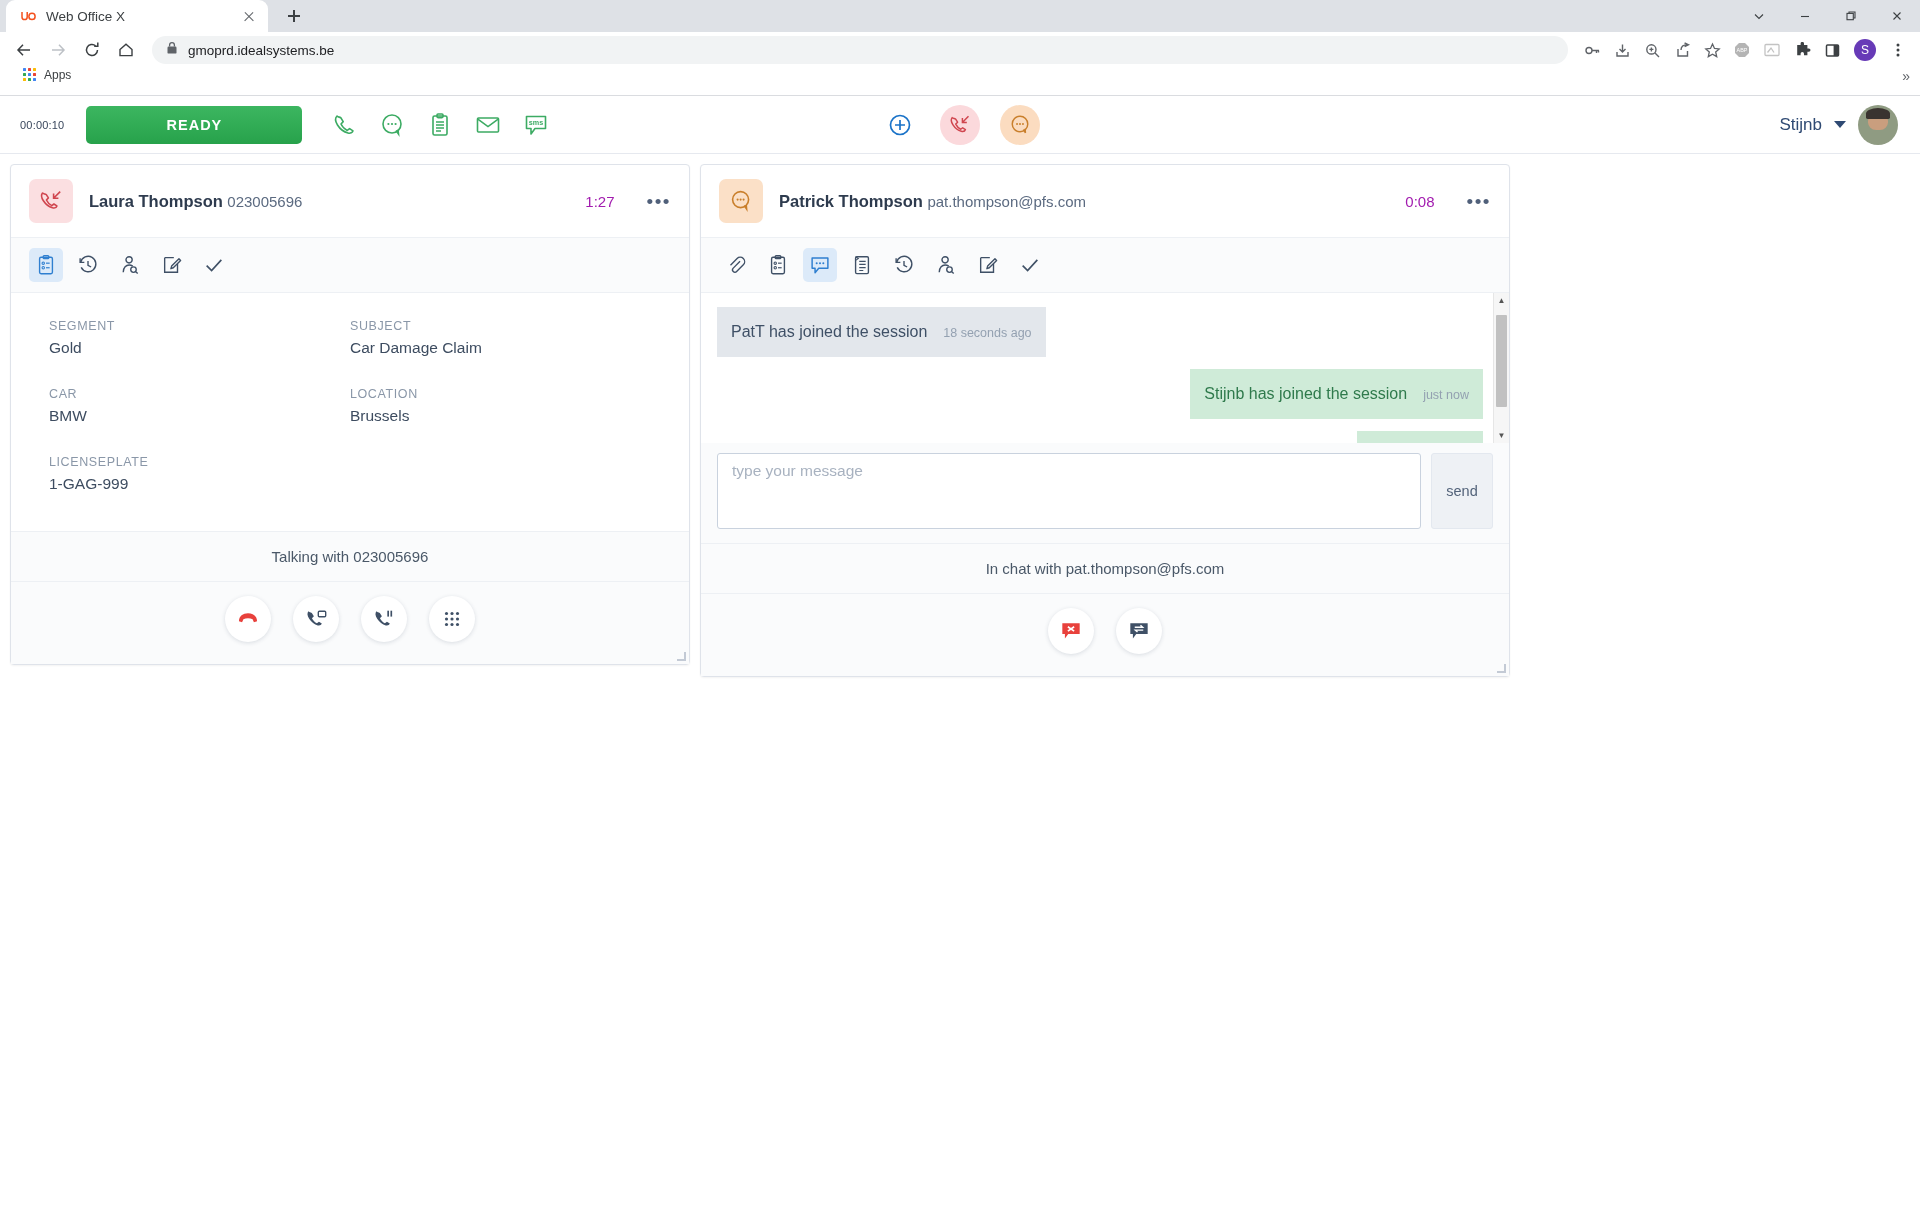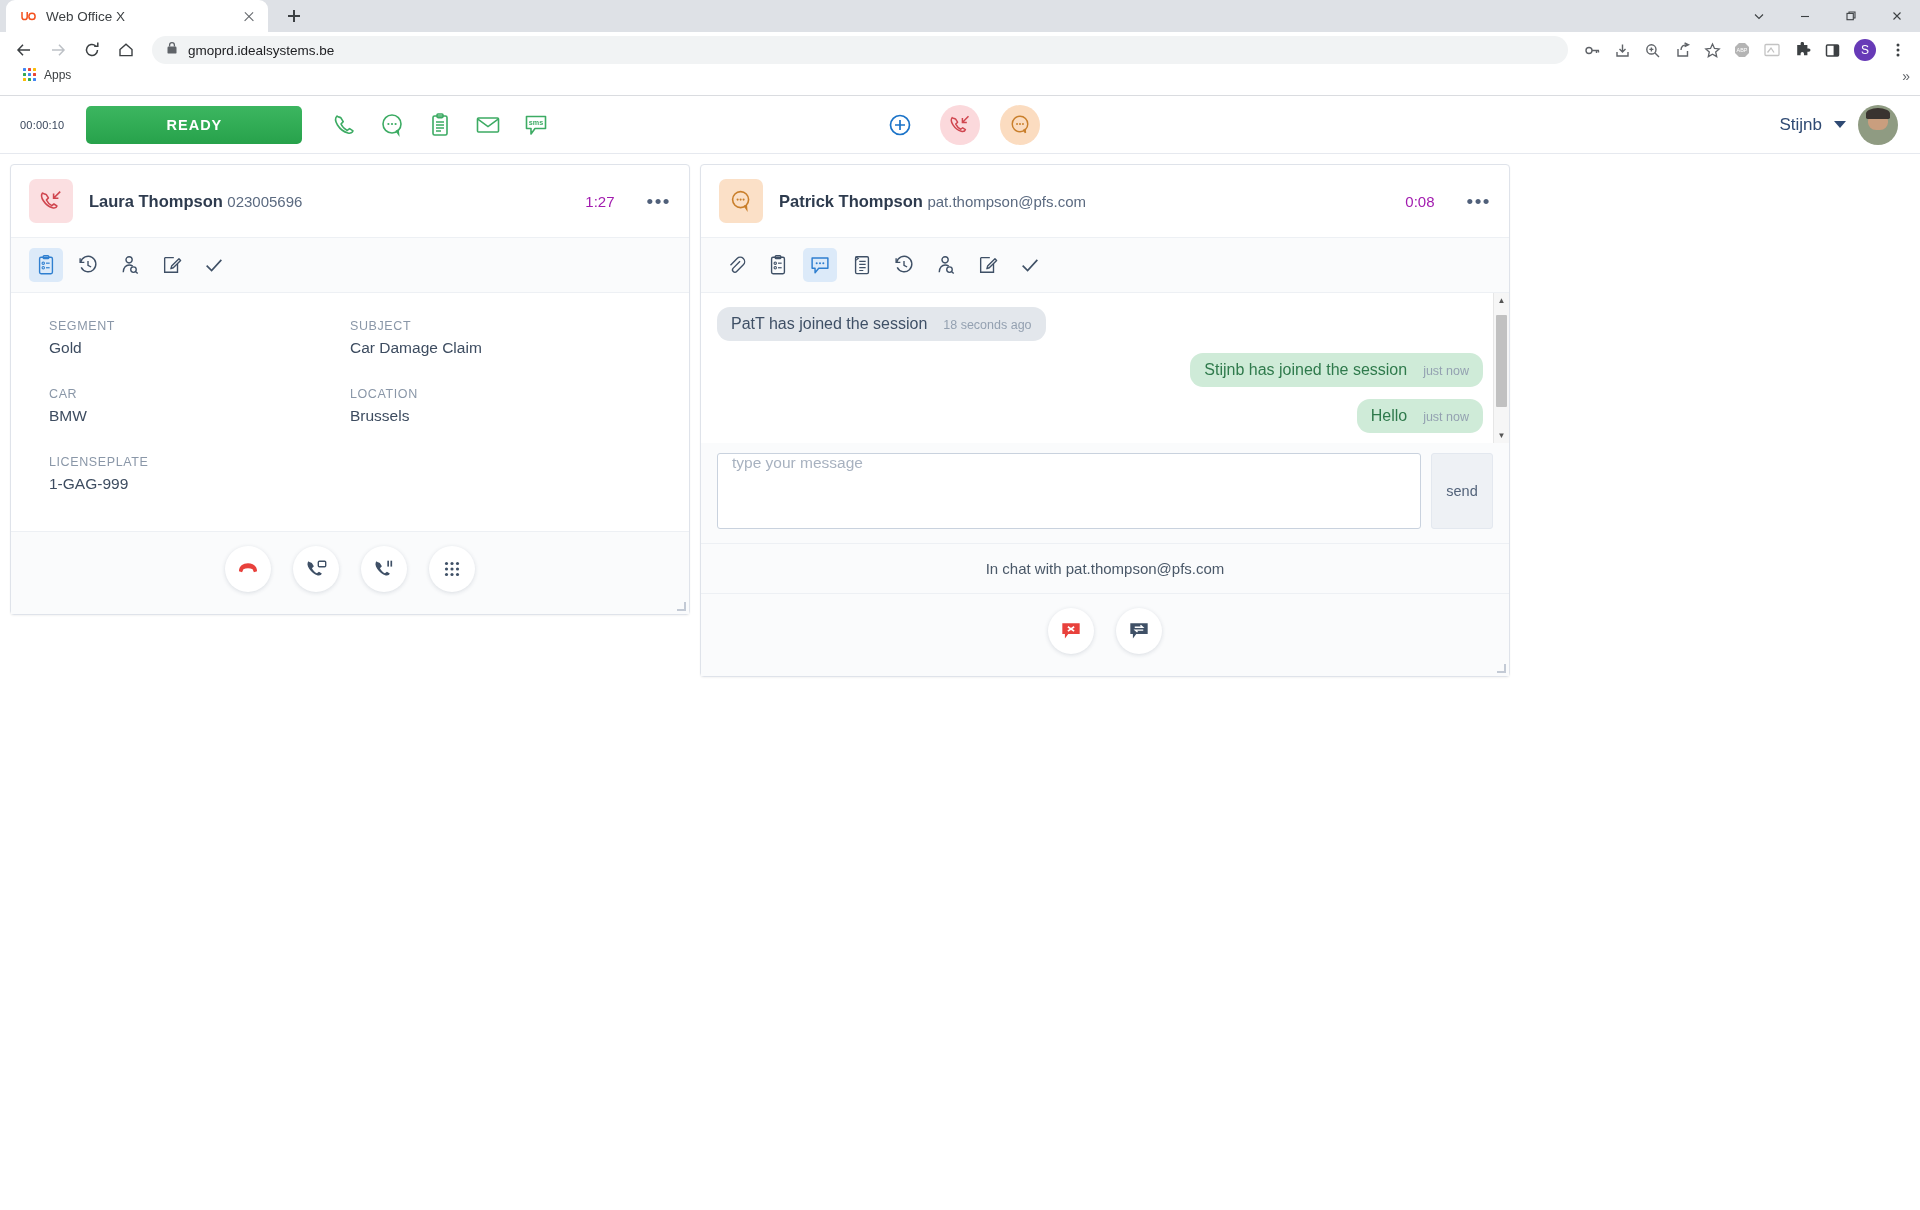--- a/index.html
+++ b/index.html
@@ -173,42 +173,42 @@
   }
 
   
   .chat-area {
     height: 150px; overflow:hidden; position:relative;
     padding: 14px 26px 10px 16px; background:#ffffff;
   }
   .msg-row { display:flex; margin-bottom: 12px; }
   .msg-row.right { justify-content:flex-end; }
   .bubble {
-    display:flex; align-items:baseline; gap:16px; padding: 8px 14px;
-    border-radius: 13px; max-width: 78%;
+    display:flex; align-items:baseline; gap:16px; padding: 16px 14px;
+    border-radius: 0; max-width: 78%;
   }
   .bubble.sys { background:#e3e7ec; }
   .bubble.out { background:#cfebd8; }
   .bubble-text { font-size:16px; color:#3f5066; }
   .bubble.out .bubble-text { color:#2f7a4c; }
   .bubble-time { font-size:12.5px; color:#94a1b1; white-space:nowrap; }
   .chat-scroll {
     position:absolute; right:0; top:0; width:16px; height:100%;
     background:#f6f6f6; border-left:1px solid #e6e6e6;
     display:flex; flex-direction:column; align-items:center; justify-content:space-between;
   }
   .scroll-arrow { font-size:8px; color:#555; padding:3px 0; }
   .scroll-thumb {
     position:absolute; top:22px; width:11px; height:92px; background:#c1c1c1; border-radius:1px;
   }
 
   .composer { display:flex; gap:10px; padding: 10px 16px 14px 16px; background:#fafbfc;}
   .composer textarea {
     flex:1; height: 76px; resize:none; border:1px solid #c9d2de; border-radius:3px;
-    padding: 0 14px; font-size:15.5px; color:#3d4c60;
+    padding: 8px 14px; font-size:15.5px; color:#3d4c60;
     font-family:"Liberation Sans", sans-serif; outline:none;
   }
   .composer textarea::placeholder { color:#a8b2c0; }
   .send-btn {
     width:62px; background:#eef1f5; border:1px solid #e3e8ef; border-radius:3px;
     font-size:14.5px; color:#53637a; cursor:pointer; font-family:"Liberation Sans", sans-serif;
   }
 </style>
 </head>
 <body>
@@ -514,20 +514,21 @@
           </div>
         </div>
         <div class="details-row">
           <div class="detail-field">
             <div class="detail-label">LICENSEPLATE</div>
             <div class="detail-value">1-GAG-999</div>
           </div>
         </div>
       </div>
 
+      <div class="panel-status">Talking with 023005696</div>
 
       <div class="panel-actions">
         <span class="action-btn">
           <svg width="24" height="24" viewBox="0 0 26 26">
               <path d="M3.2 15.4 C3.2 10 7.6 6.8 13 6.8 C18.4 6.8 22.8 10 22.8 15.4 L19.4 16.6 L18 13.4 C16.6 12.6 14.8 12.2 13 12.2 C11.2 12.2 9.4 12.6 8 13.4 L6.6 16.6 Z" fill="#e8413c"></path>
             </svg>
         </span>
         <span class="action-btn">
           <svg width="24" height="24" viewBox="0 0 26 26">
               <path d="M4.8 4.5 C3.2 6.4 3.4 9.2 5.6 12.8 C7.9 16.4 11.4 19 14.9 20 C17 20.6 18.8 19.6 19.3 18 L16.2 16 L14 17.6 C12 16.7 9.7 14.3 8.6 12.1 L10.7 10 L8.5 6.4 C7.1 5.6 5.5 5.4 4.8 4.5 Z" fill="#3f5066"></path>

